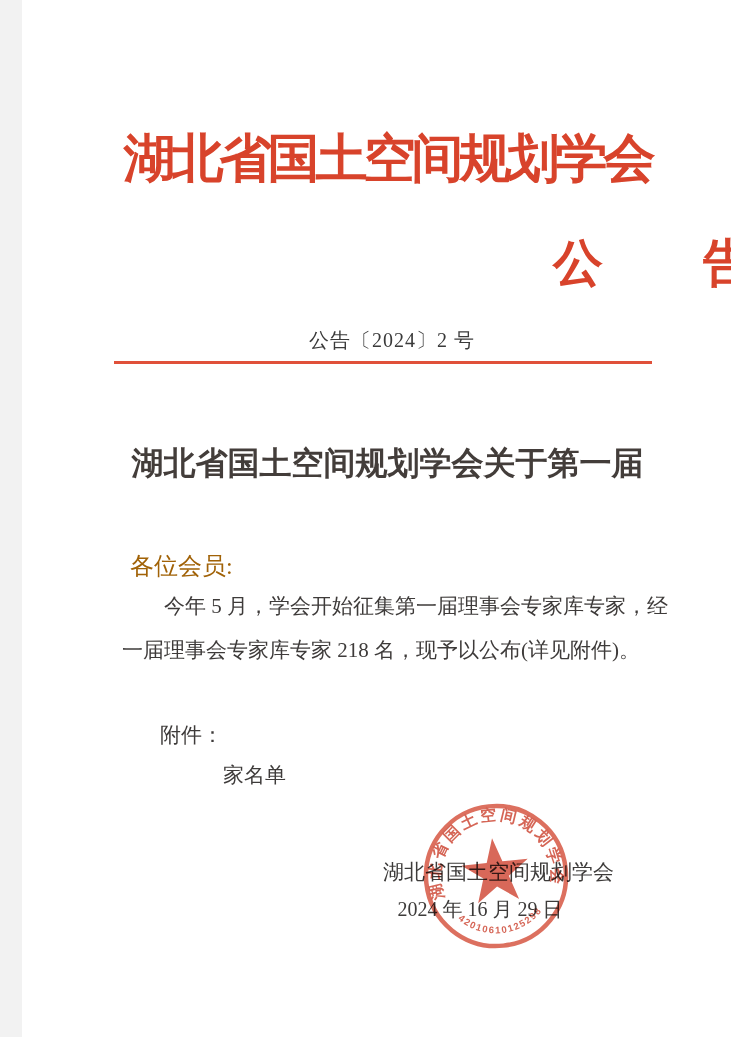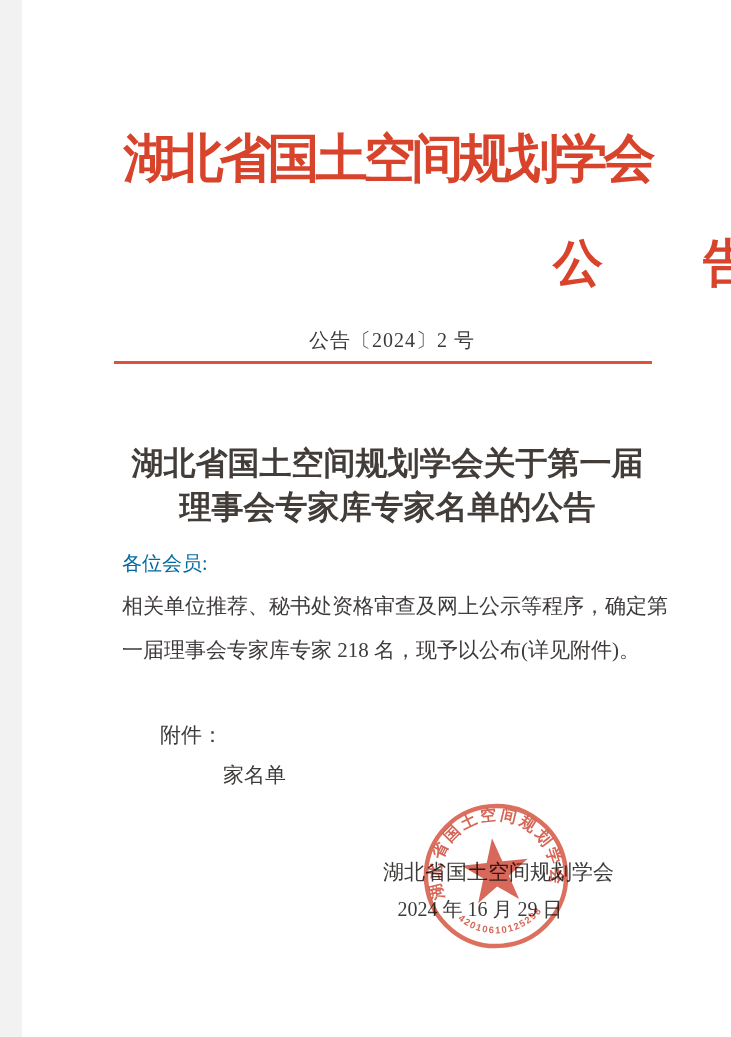--- a/index.html
+++ b/index.html
@@ -68,23 +68,23 @@
     text-align: center;
     font-size: 32px;
     line-height: 44px;
     font-weight: bold;
     color: #433d3a;
     margin: 0;
   }
   .salutation {
     position: absolute;
     top: 550px;
-    left: 100px;
-    font-size: 20px;
-    color: #0369a1;
+    left: 108px;
+    font-size: 24px;
+    color: #a16207;
   }
   .paragraph {
     position: absolute;
     top: 584px;
     left: 100px;
     width: 540px;
     font-size: 21px;
     line-height: 44px;
     color: #3e3b3a;
   }
@@ -154,27 +154,26 @@
   <h1 class="org-title">湖北省国土空间规划学会</h1>
 
   <div class="notice-type">公　　告</div>
 
   <div class="doc-number">公告〔2024〕2 号</div>
 
   <div class="divider"></div>
 
   <h2 class="doc-title">
     <span>湖北省国土空间规划学会关于第一届</span><br>
-    <span>理事会专家库专家名单的公告</span>
   </h2>
 
   <div class="salutation">各位会员:</div>
 
   <div class="paragraph">
-    <div class="para-line">相关单位推荐、秘书处资格审查及网上公示等程序，确定第</div>
+    <div class="para-line indent">今年 5 月，学会开始征集第一届理事会专家库专家，经</div>
     <div class="para-line">一届理事会专家库专家 218 名，现予以公布(详见附件)。</div>
   </div>
 
   <div class="attachment">
     <span class="label">附件：</span>
     <span class="content">
       <br>
       <span class="att-line">家名单</span>
     </span>
   </div>

